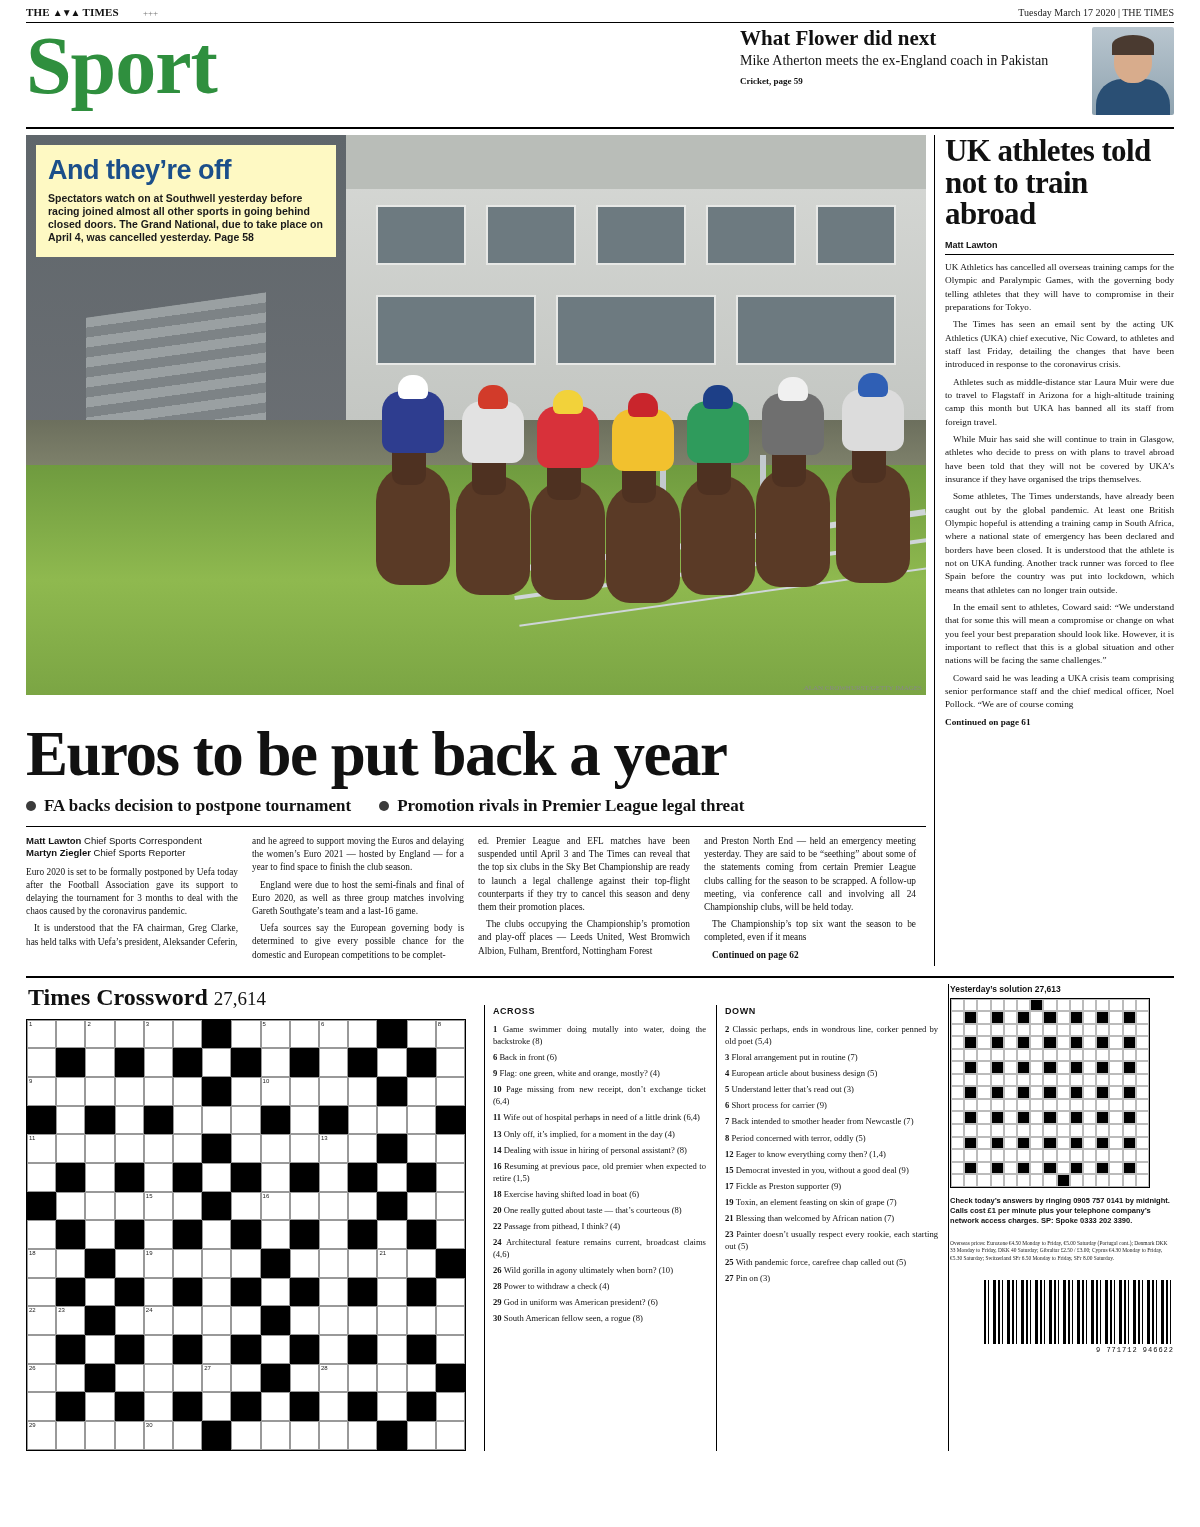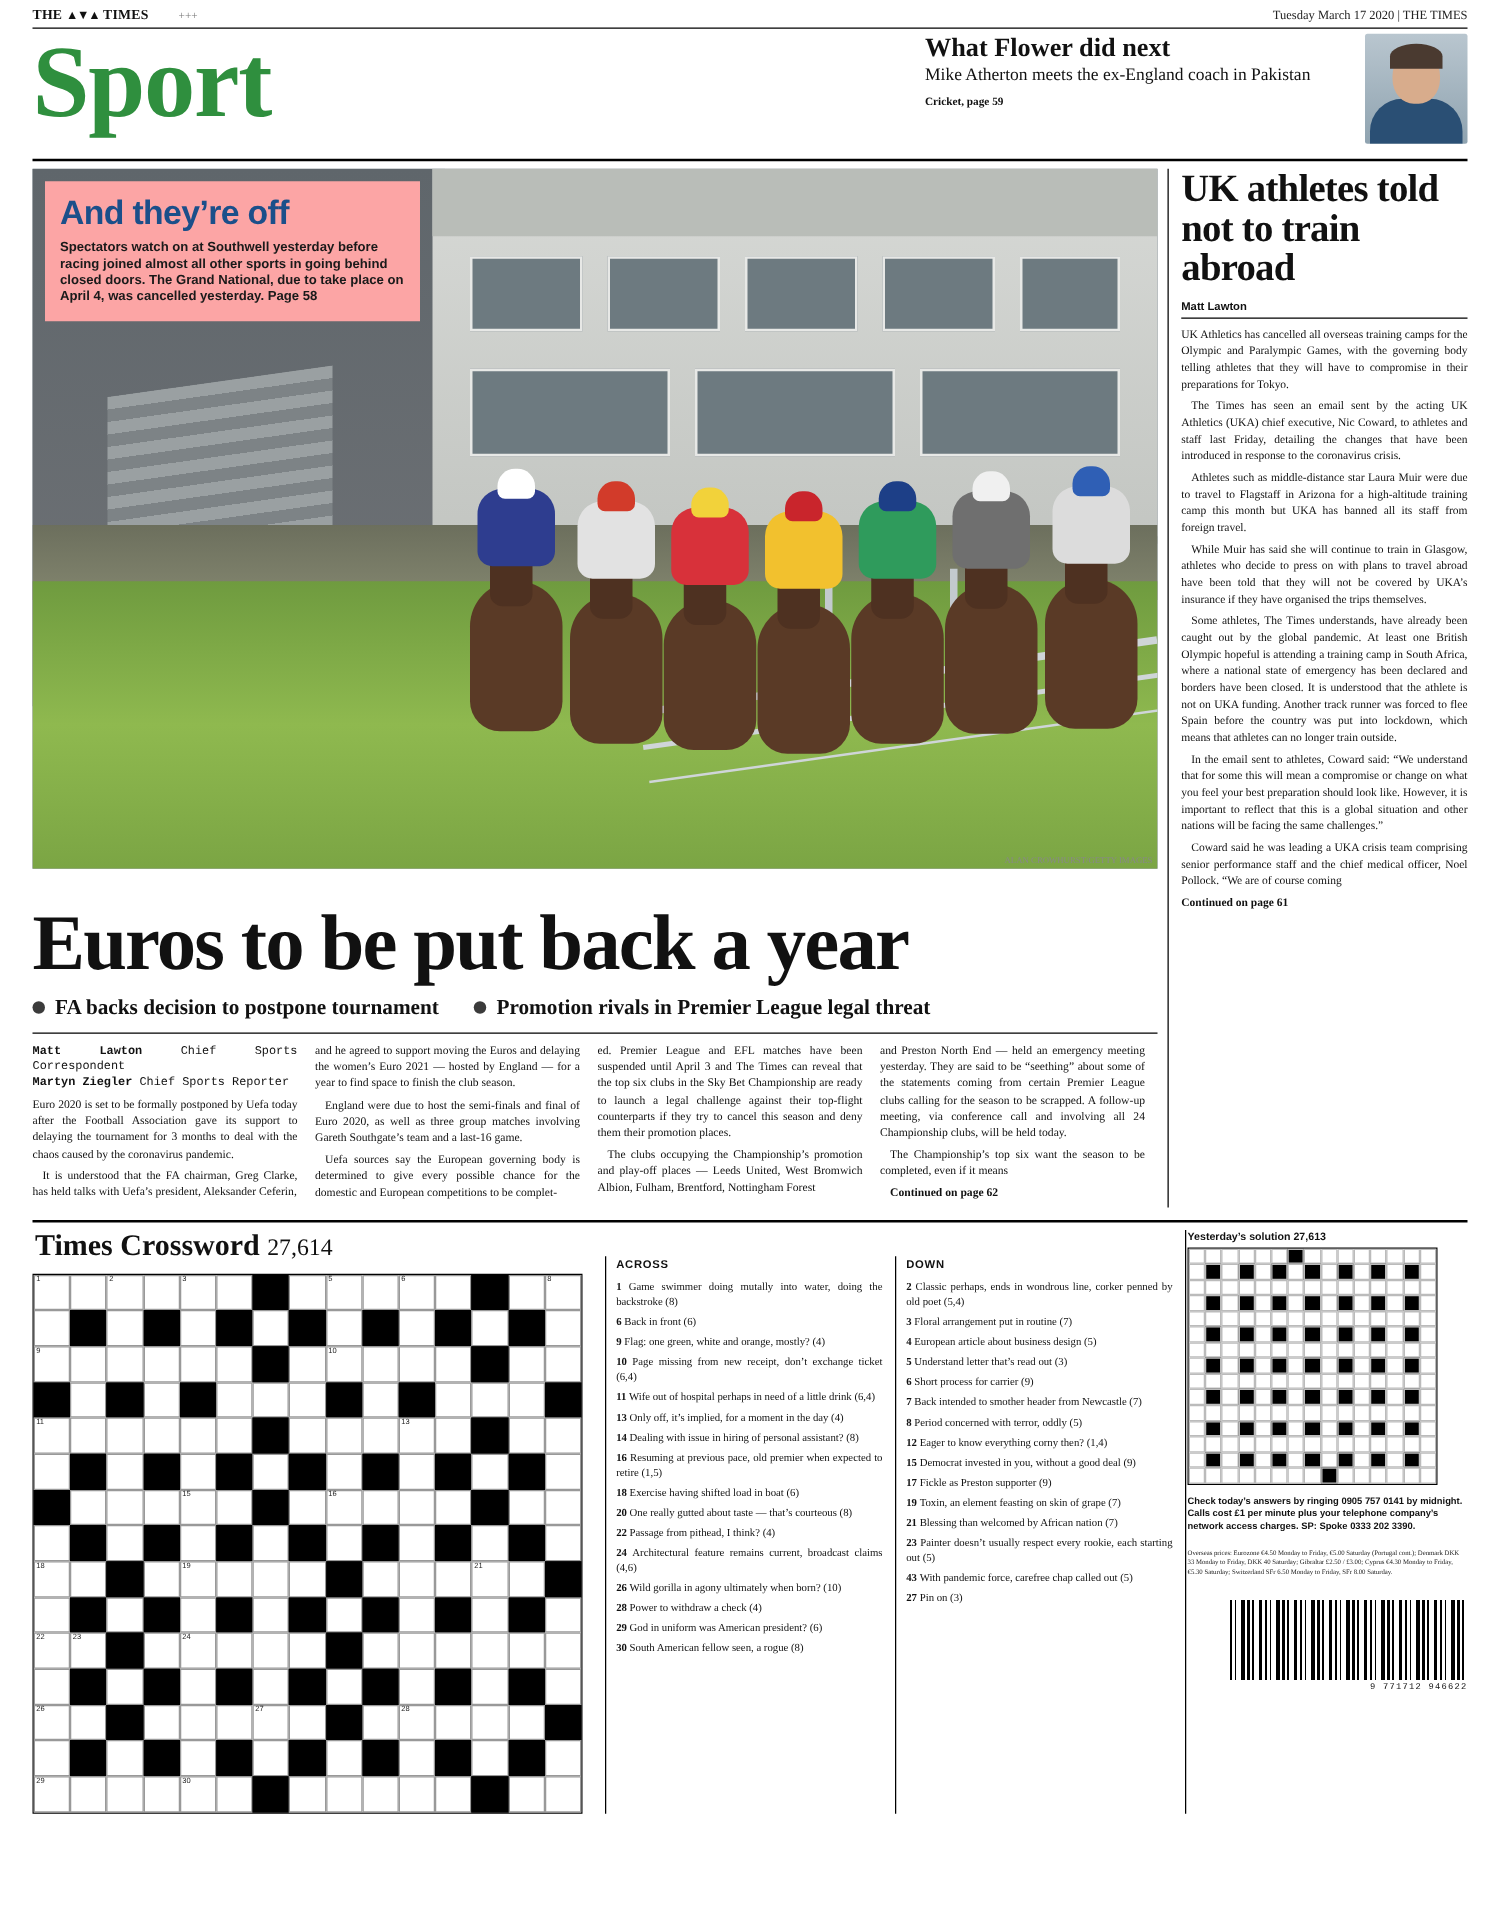--- a/index.html
+++ b/index.html
@@ -129,21 +129,21 @@
     position:absolute; bottom:132px; left:6px; width:62px; height:62px;
     border-radius:20px 20px 12px 12px;
   }
   .horse .helmet {
     position:absolute; bottom:186px; left:22px; width:30px; height:24px;
     border-radius:14px 14px 6px 6px; background:#222;
   }
 
   .kicker {
     position:absolute; left:10px; top:10px; width:300px;
-    background:#fca5a5; padding:10px 12px 12px 12px;
+    background:#fef9c3; padding:10px 12px 12px 12px;
   }
   .kicker h2 {
     margin:0 0 6px 0; font-size:27px; color:#1b4f8a; font-family:"Liberation Sans", sans-serif;
     font-weight:bold; letter-spacing:-0.5px;
   }
   .kicker p {
     margin:0; font-size:10.5px; line-height:1.25; font-family:Liberation Sans, sans-serif;
     font-weight:bold; color:#1a1a1a;
   }
   .photocredit {
@@ -157,21 +157,21 @@
   }
   .sublines {
     display:flex; gap:28px; font-size:17px; font-weight:bold;
     border-bottom:1px solid #000; padding-bottom:10px; margin-bottom:8px;
   }
   .sublines span.dot {
     display:inline-block; width:10px; height:10px; border-radius:50%;
     background:#3b3b3b; margin-right:8px;
   }
 
-  .byline { font-size:9.5px; line-height:1.3; font-family:Liberation Mono, monospace; margin-bottom:6px; }
+  .byline { font-size:9.5px; line-height:1.3; font-family:Liberation Sans, sans-serif; margin-bottom:6px; }
   .byline b { font-weight:bold; }
 
   .story { display:flex; gap:14px; }
   .story .col { width:212px; font-size:9.3px; line-height:1.42; text-align:justify; }
   .story .col p { margin:0 0 4px 0; text-indent:8px; }
   .story .col p.first { text-indent:0; }
   .story .col .cont { font-weight:bold; }
 
   
   .rc-head {
@@ -699,21 +699,21 @@
           <li><b>5 </b><span>Understand letter that’s read out (3)</span></li>
           <li><b>6 </b><span>Short process for carrier (9)</span></li>
           <li><b>7 </b><span>Back intended to smother header from Newcastle (7)</span></li>
           <li><b>8 </b><span>Period concerned with terror, oddly (5)</span></li>
           <li><b>12 </b><span>Eager to know everything corny then? (1,4)</span></li>
           <li><b>15 </b><span>Democrat invested in you, without a good deal (9)</span></li>
           <li><b>17 </b><span>Fickle as Preston supporter (9)</span></li>
           <li><b>19 </b><span>Toxin, an element feasting on skin of grape (7)</span></li>
           <li><b>21 </b><span>Blessing than welcomed by African nation (7)</span></li>
           <li><b>23 </b><span>Painter doesn’t usually respect every rookie, each starting out (5)</span></li>
-          <li><b>43 </b><span>With pandemic force, carefree chap called out (5)</span></li>
+          <li><b>25 </b><span>With pandemic force, carefree chap called out (5)</span></li>
           <li><b>27 </b><span>Pin on (3)</span></li>
         </ul>
     </div>
 
     <div class="sol-col">
       <h4>Yesterday’s solution 27,613</h4>
       <div class="solgrid" id="solgrid">
           <div></div>
           <div></div>
           <div></div>

